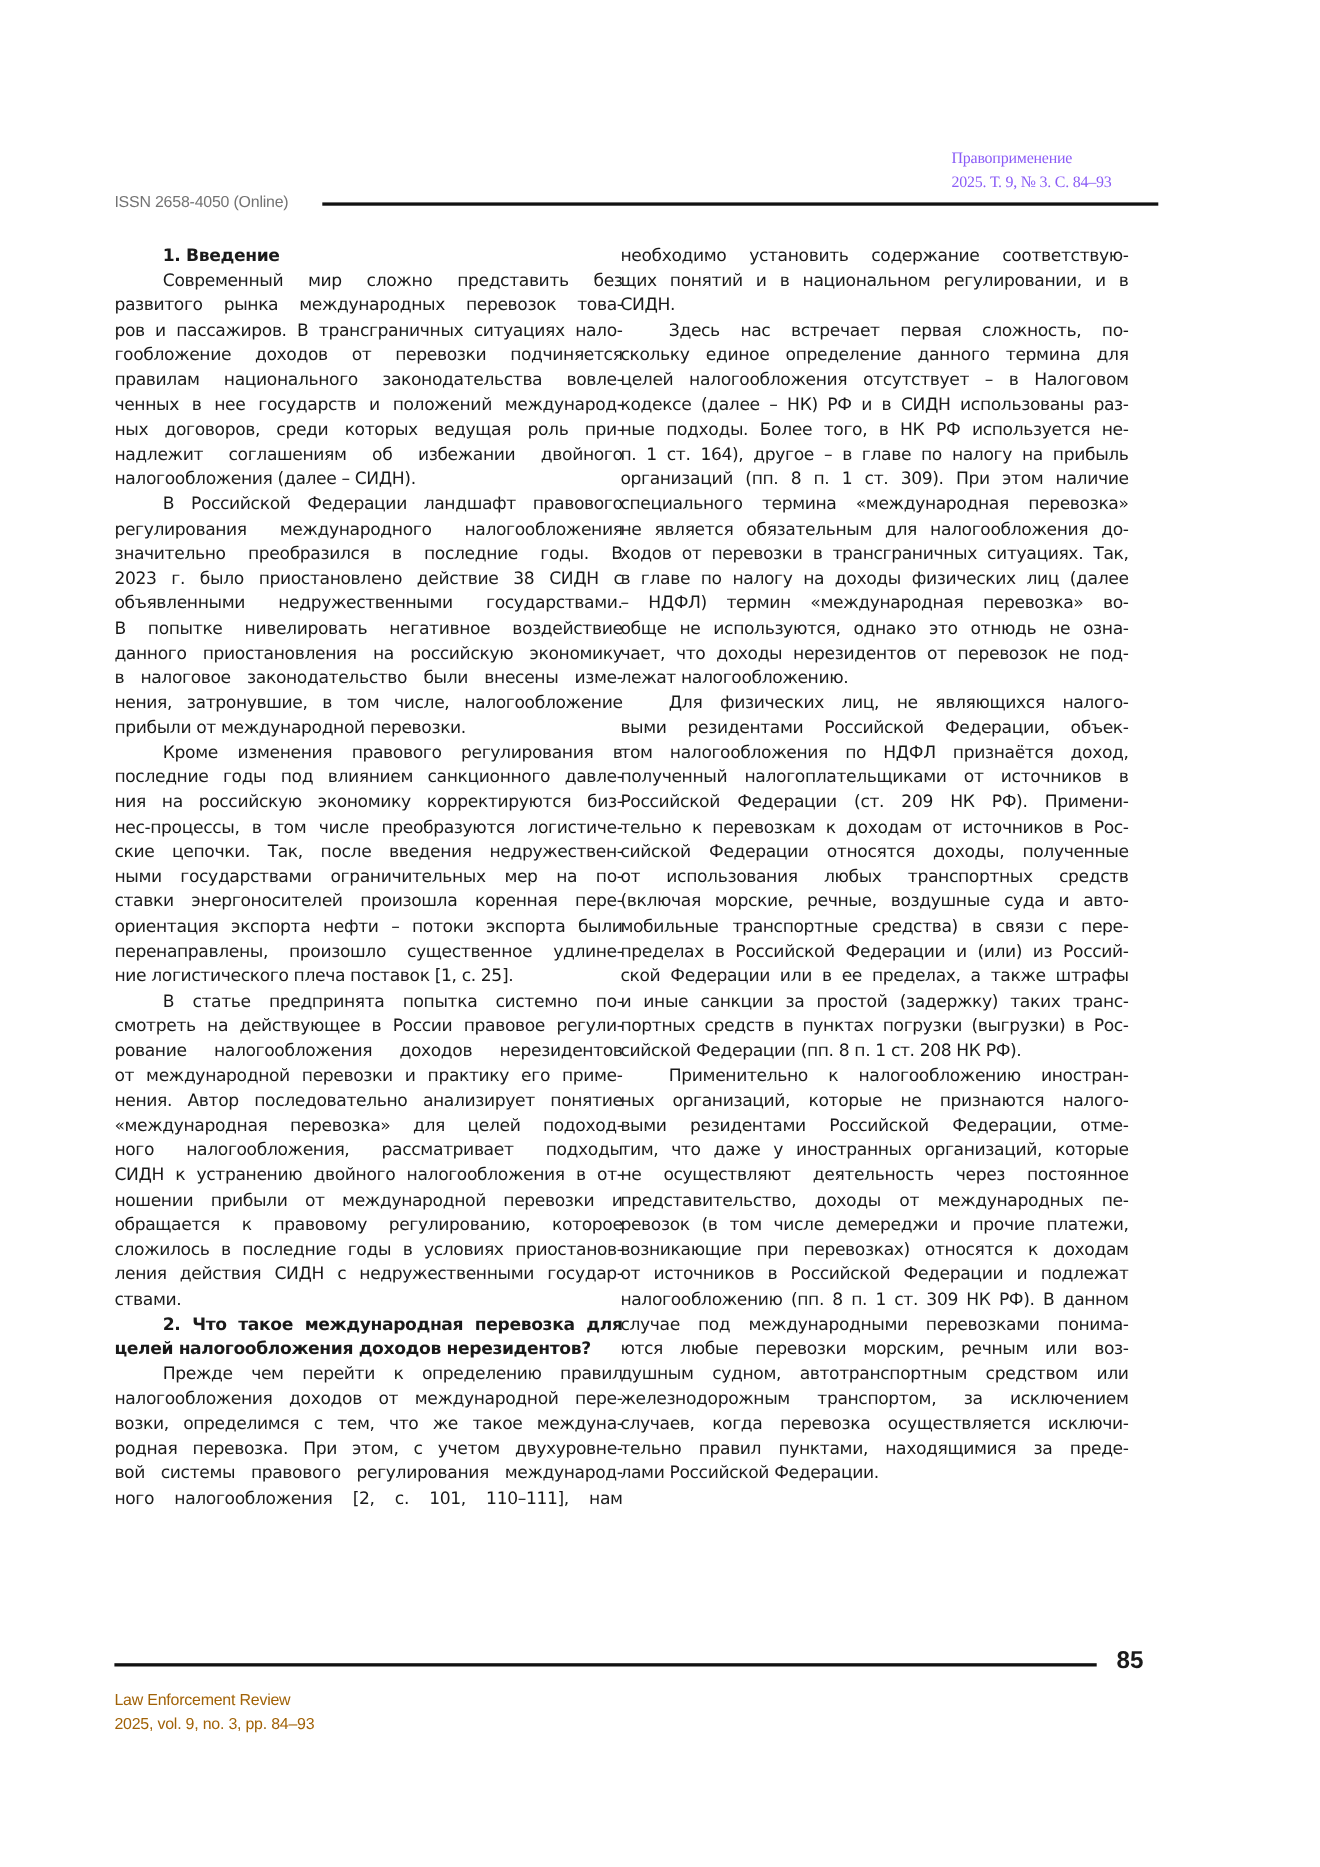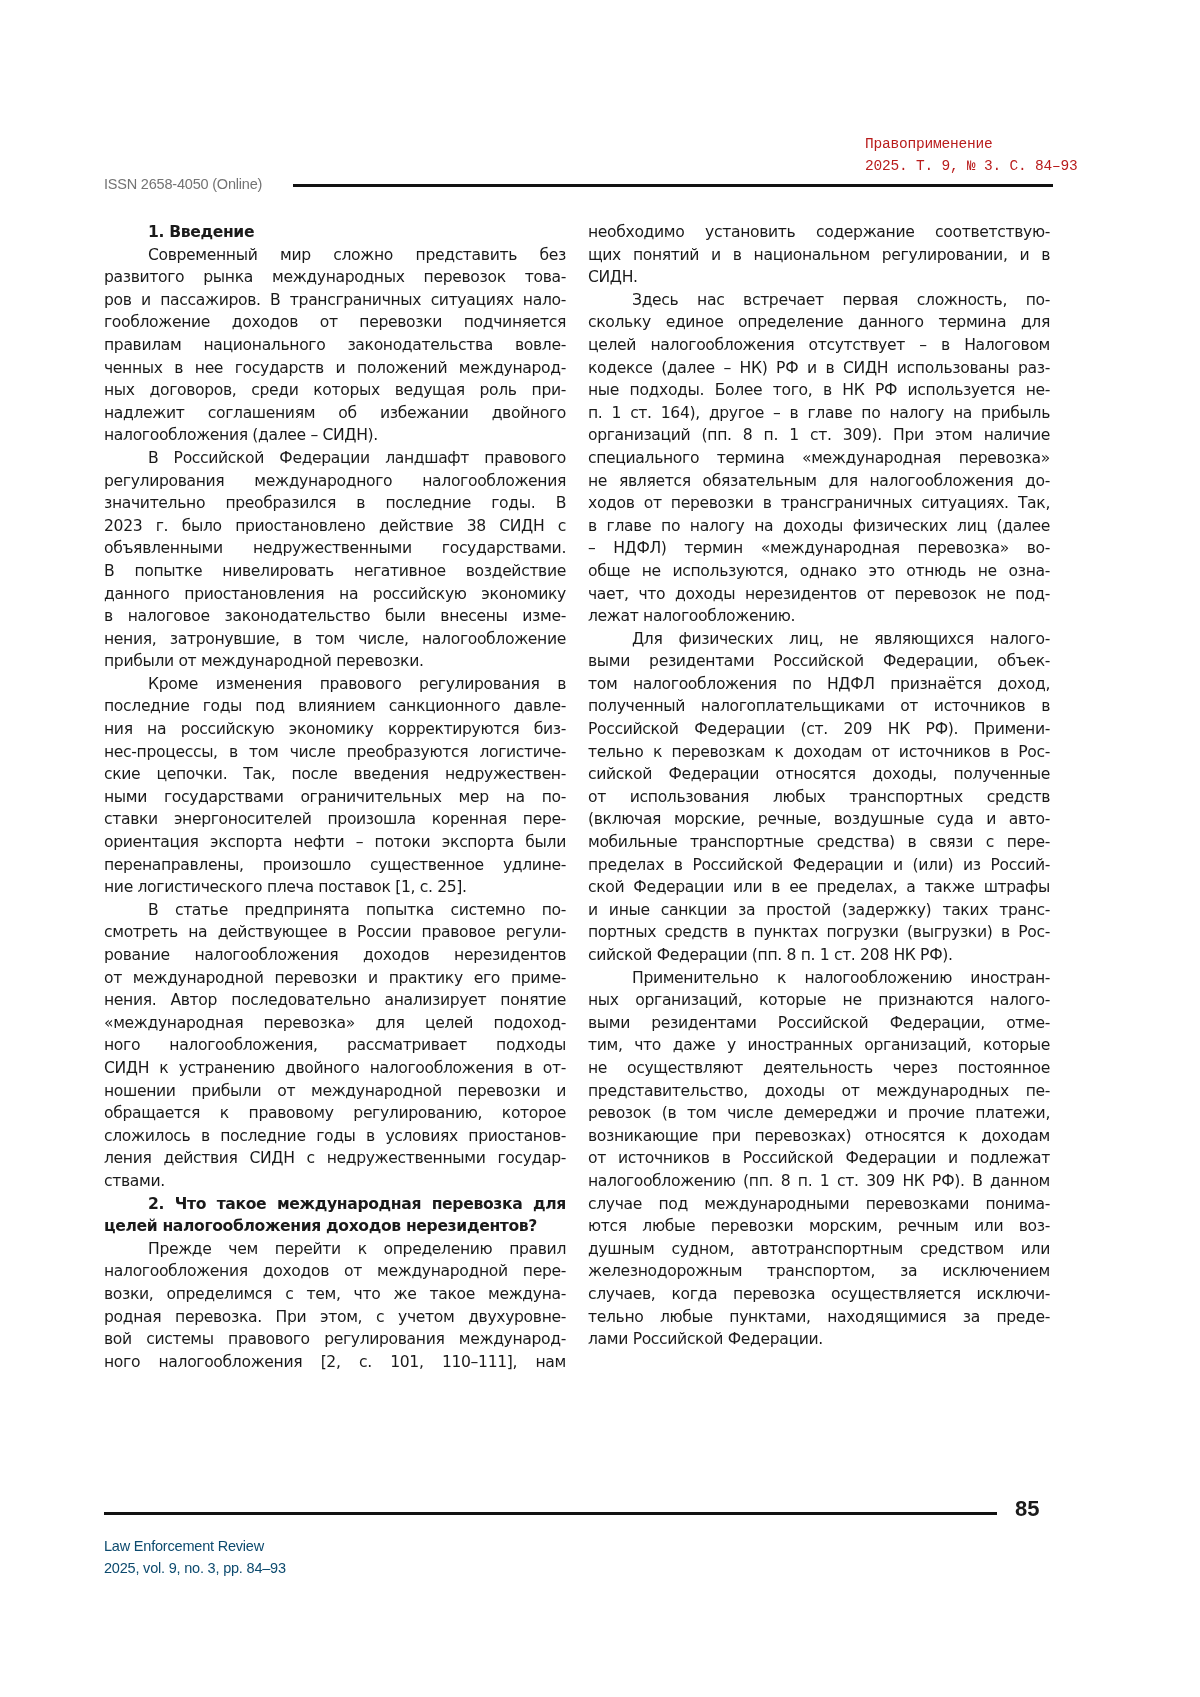--- a/index.html
+++ b/index.html
@@ -1,33 +1,33 @@
 <!DOCTYPE html>
 <html><head>
 <meta charset="utf-8">
 <style>
   html, body { margin: 0; padding: 0; background: #ffffff; }
   body { width: 1200px; height: 1697px; position: relative; overflow: hidden;
          font-family: "DejaVu Sans", "Liberation Sans", sans-serif; color: #1a1a1a; }
   .hdr-right { position: absolute; left: 865px; top: 133px; font-size: 14.5px; line-height: 22px;
-               font-family: Liberation Mono, monospace; color: #b91c1c; letter-spacing: -0.2px; }
+               font-family: Liberation Serif, serif; color: #8b5cf6; letter-spacing: -0.2px; }
   .issn { position: absolute; left: 104px; top: 176px; font-size: 14.5px; font-family: "Liberation Sans", sans-serif; color:#737373; letter-spacing:-0.2px; }
   .hdr-rule { position: absolute; left: 293px; top: 184px; width: 760px; height: 3px; background: #111; }
   .col { position: absolute; top: 221px; width: 462px; }
   .col.left { left: 104px; }
-  .col.right { left: 588px; }
+  .col.right { left: 564px; }
   .line { height: 22.6px; line-height: 22.6px; font-size: 15.6px; white-space: nowrap;
           text-align: justify; text-align-last: justify; letter-spacing: -0.35px;
           font-family: "DejaVu Sans", sans-serif; overflow: hidden; }
   .line.last { text-align-last: left; }
   .line.indent { padding-left: 44px; }
   .line.bold { font-weight: bold; }
   .foot-rule { position: absolute; left: 104px; top: 1512px; width: 893px; height: 3px; background: #111; }
   .page-num { position: absolute; left: 1015px; top: 1496px; font-size: 22px; font-weight: bold; font-family: "Liberation Sans", sans-serif; }
-  .footer { position: absolute; left: 104px; top: 1535px; font-size: 14.5px; line-height: 22px; font-family: "Liberation Sans", sans-serif; color:#0c4a6e; letter-spacing:-0.2px; }
+  .footer { position: absolute; left: 104px; top: 1535px; font-size: 14.5px; line-height: 22px; font-family: "Liberation Sans", sans-serif; color:#a16207; letter-spacing:-0.2px; }
 </style>
 </head>
 <body>
 
 <div class="hdr-right">
   <div>Правоприменение</div>
   <div>2025. Т. 9, № 3. С. 84–93</div>
 </div>
 <div class="issn">ISSN 2658-4050 (Online)</div>
 <div class="hdr-rule"></div>
@@ -127,21 +127,21 @@
     <div class="line ">представительство, доходы от международных пе-</div>
     <div class="line ">ревозок (в том числе демереджи и прочие платежи,</div>
     <div class="line ">возникающие при перевозках) относятся к доходам</div>
     <div class="line ">от источников в Российской Федерации и подлежат</div>
     <div class="line ">налогообложению (пп. 8 п. 1 ст. 309 НК РФ). В данном</div>
     <div class="line ">случае под международными перевозками понима-</div>
     <div class="line ">ются любые перевозки морским, речным или воз-</div>
     <div class="line ">душным судном, автотранспортным средством или</div>
     <div class="line ">железнодорожным транспортом, за исключением</div>
     <div class="line ">случаев, когда перевозка осуществляется исключи-</div>
-    <div class="line ">тельно любые пунктами, находящимися за преде-</div>
+    <div class="line ">тельно правил пунктами, находящимися за преде-</div>
     <div class="line last">лами Российской Федерации.</div>
   </div>
 
 <div class="foot-rule"></div>
 <div class="page-num">85</div>
 <div class="footer">
   <div>Law Enforcement Review</div>
   <div>2025, vol. 9, no. 3, pp. 84–93</div>
 </div>
 

